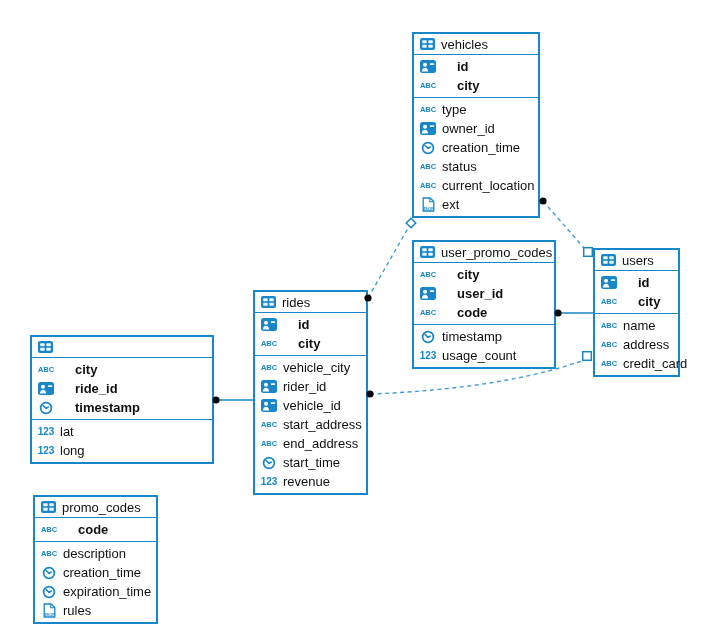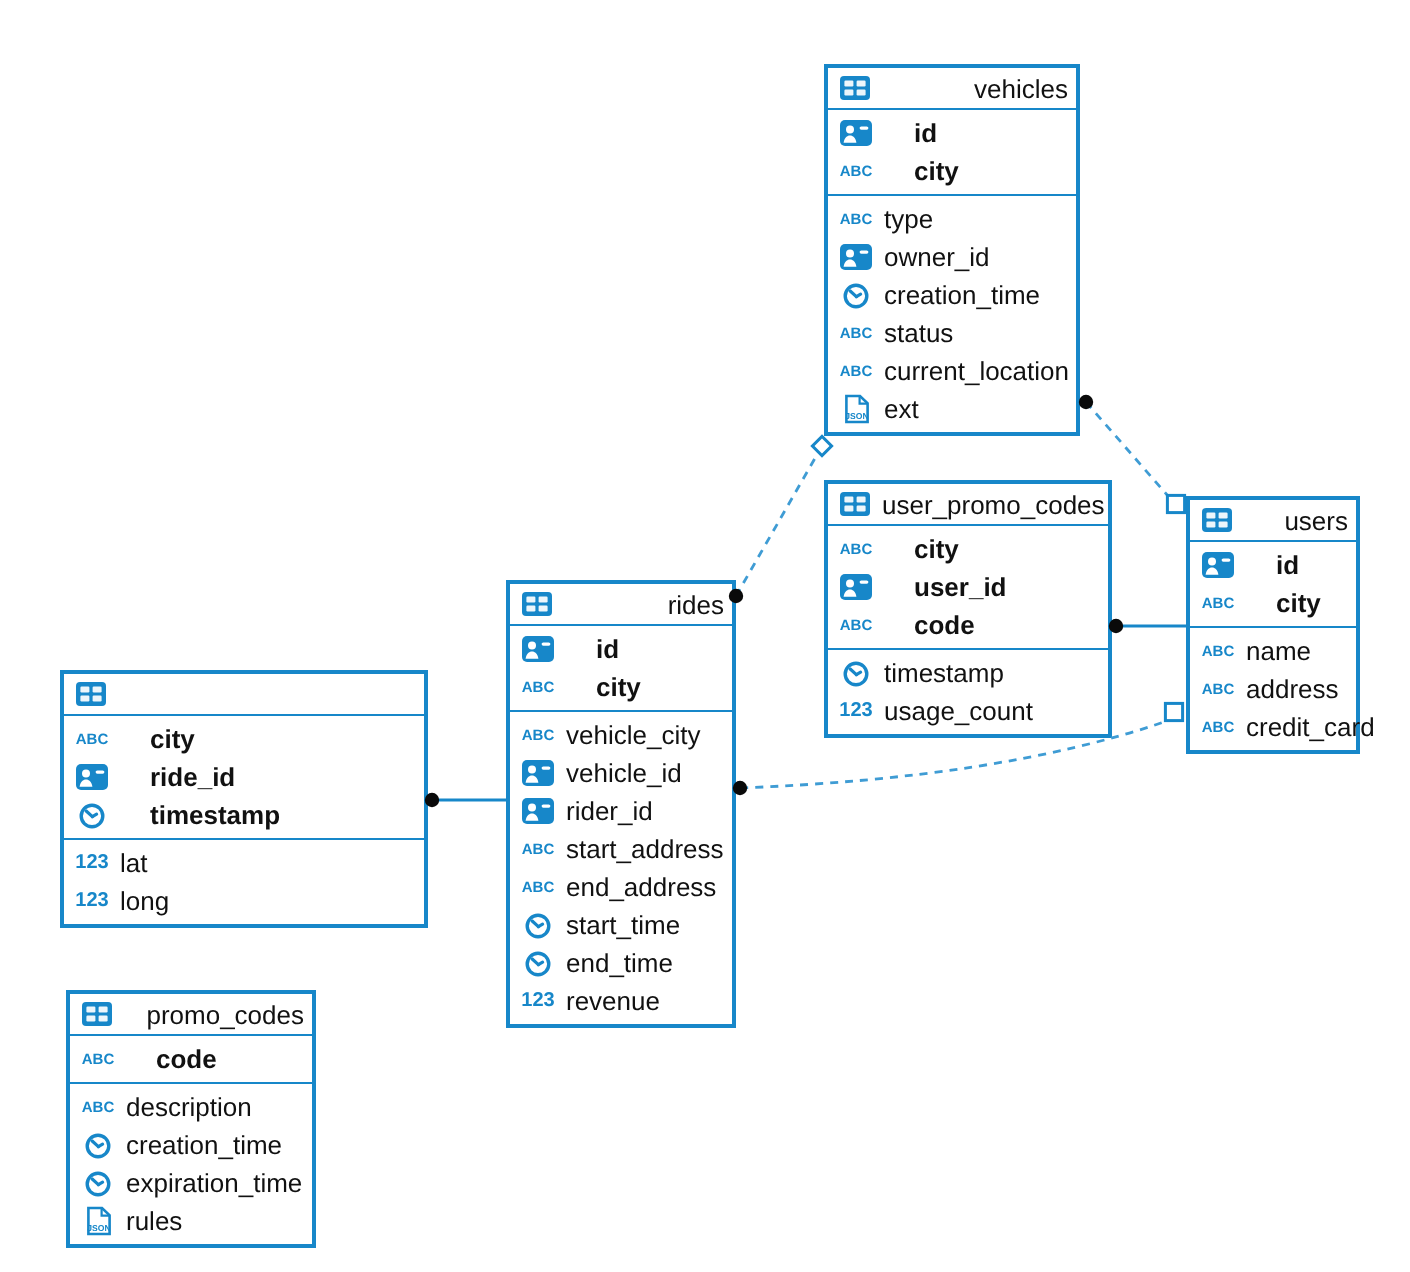--- a/index.html
+++ b/index.html
@@ -11,21 +11,21 @@
   }
   *{box-sizing:border-box;margin:0;padding:0;}
   html,body{width:705px;height:636px;background:var(--bg);
     font-family:"Liberation Sans", sans-serif;overflow:hidden;}
   #canvas{position:relative;width:705px;height:636px;background:var(--bg);}
   .table{
     position:absolute;background:#fff;border:2px solid var(--accent);
     font-size:13px;color:var(--text);z-index:2;
   }
   .t-header{
-    display:flex;align-items:center;justify-content:space-between;gap:5px;
+    display:flex;align-items:center;justify-content:flex-start;gap:5px;
     height:21px;border-bottom:1.5px solid var(--accent);padding:0 4px;
     white-space:nowrap;
   }
   .t-title{color:var(--text);}
   .t-section{padding:2px 0;}
   .t-section + .t-section{border-top:1.5px solid var(--accent);}
   .t-row{
     display:flex;align-items:center;gap:5px;height:19px;padding:0 5px;
     white-space:nowrap;
   }
@@ -277,64 +277,54 @@
         </div>
         <div class="t-row">
           <span class="c-icon">
             <svg width="16" height="13" viewBox="0 0 16 13">
               <rect width="16" height="13" rx="2.5" fill="currentColor"></rect>
               <circle cx="5" cy="4.8" r="2" fill="#fff"></circle>
               <path d="M1.8 11.4 C2.2 8.9 3.5 7.8 5 7.8 C6.5 7.8 7.8 8.9 8.2 11.4 Z" fill="#fff"></path>
               <rect x="9.8" y="3.2" width="4.4" height="1.7" rx="0.85" fill="#fff"></rect>
             </svg>
           </span>
+          <span class="c-name">rider_id</span>
+        </div>
+        <div class="t-row">
+          <span class="c-icon">
+            <svg width="16" height="13" viewBox="0 0 16 13">
+              <rect width="16" height="13" rx="2.5" fill="currentColor"></rect>
+              <circle cx="5" cy="4.8" r="2" fill="#fff"></circle>
+              <path d="M1.8 11.4 C2.2 8.9 3.5 7.8 5 7.8 C6.5 7.8 7.8 8.9 8.2 11.4 Z" fill="#fff"></path>
+              <rect x="9.8" y="3.2" width="4.4" height="1.7" rx="0.85" fill="#fff"></rect>
+            </svg>
+          </span>
           <span class="c-name">vehicle_id</span>
         </div>
         <div class="t-row">
           <span class="c-icon">
-            <svg width="16" height="13" viewBox="0 0 16 13">
-              <rect width="16" height="13" rx="2.5" fill="currentColor"></rect>
-              <circle cx="5" cy="4.8" r="2" fill="#fff"></circle>
-              <path d="M1.8 11.4 C2.2 8.9 3.5 7.8 5 7.8 C6.5 7.8 7.8 8.9 8.2 11.4 Z" fill="#fff"></path>
-              <rect x="9.8" y="3.2" width="4.4" height="1.7" rx="0.85" fill="#fff"></rect>
-            </svg>
-          </span>
-          <span class="c-name">rider_id</span>
-        </div>
-        <div class="t-row">
-          <span class="c-icon">
             <span class="txt-ic">ABC</span>
           </span>
           <span class="c-name">start_address</span>
         </div>
         <div class="t-row">
           <span class="c-icon">
             <span class="txt-ic">ABC</span>
           </span>
           <span class="c-name">end_address</span>
         </div>
         <div class="t-row">
           <span class="c-icon">
             <svg width="14" height="14" viewBox="0 0 14 14">
               <circle cx="7" cy="7" r="5.4" fill="none" stroke="currentColor" stroke-width="1.7"></circle>
               <path d="M7.2 7.3 L4.1 4.5" stroke="currentColor" stroke-width="1.6" stroke-linecap="round" fill="none"></path>
               <path d="M7.2 7.3 L9.3 6.1" stroke="currentColor" stroke-width="1.6" stroke-linecap="round" fill="none"></path>
             </svg>
           </span>
           <span class="c-name">start_time</span>
-        </div>
-        <div class="t-row">
-          <span class="c-icon">
-            <svg width="14" height="14" viewBox="0 0 14 14">
-              <circle cx="7" cy="7" r="5.4" fill="none" stroke="currentColor" stroke-width="1.7"></circle>
-              <path d="M7.2 7.3 L4.1 4.5" stroke="currentColor" stroke-width="1.6" stroke-linecap="round" fill="none"></path>
-              <path d="M7.2 7.3 L9.3 6.1" stroke="currentColor" stroke-width="1.6" stroke-linecap="round" fill="none"></path>
-            </svg>
-          </span>
-          <span class="c-name">end_time</span>
         </div>
         <div class="t-row">
           <span class="c-icon">
             <span class="txt-ic n">123</span>
           </span>
           <span class="c-name">revenue</span>
         </div>
       </div>
     </div>
     <div class="table" style="left: 30px; top: 335px; width: 184px;">

